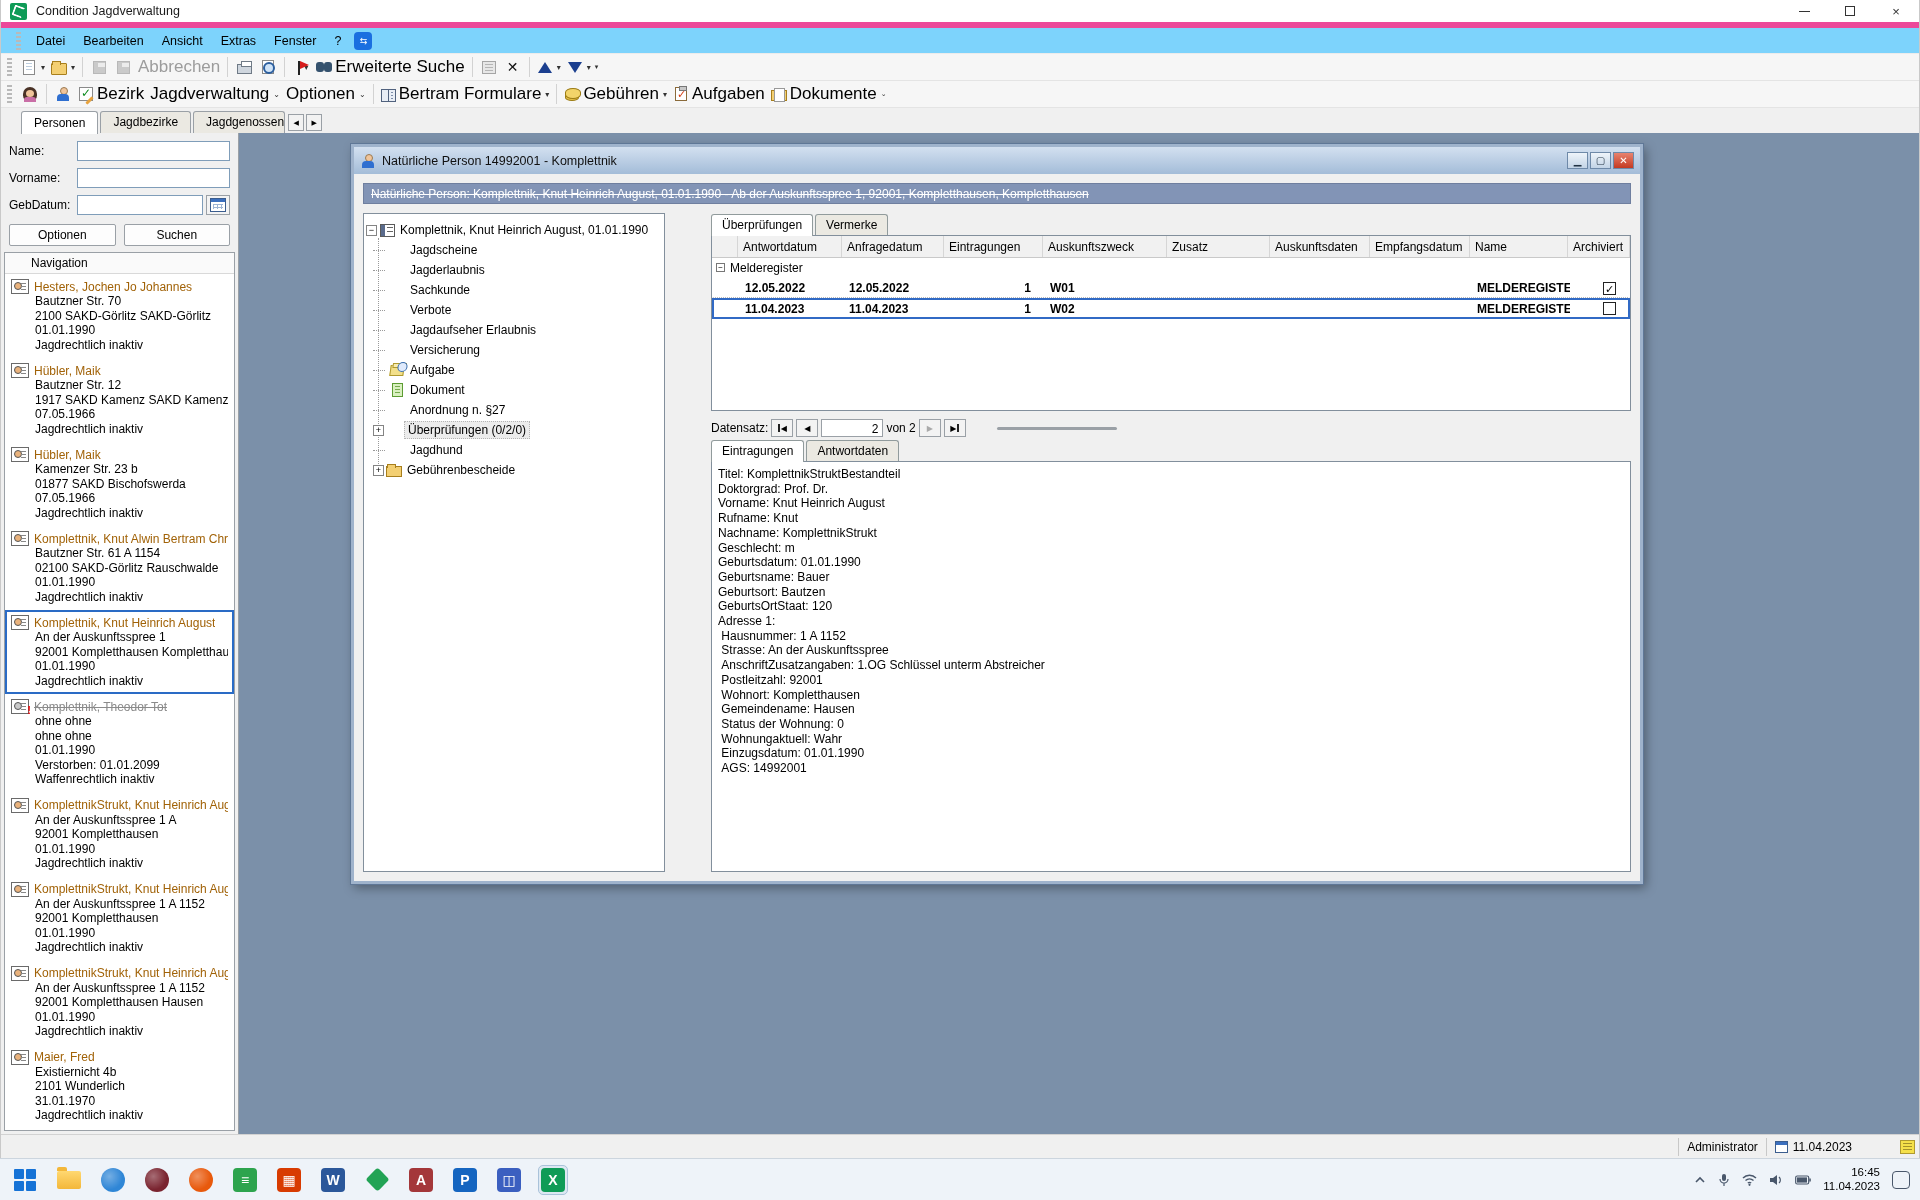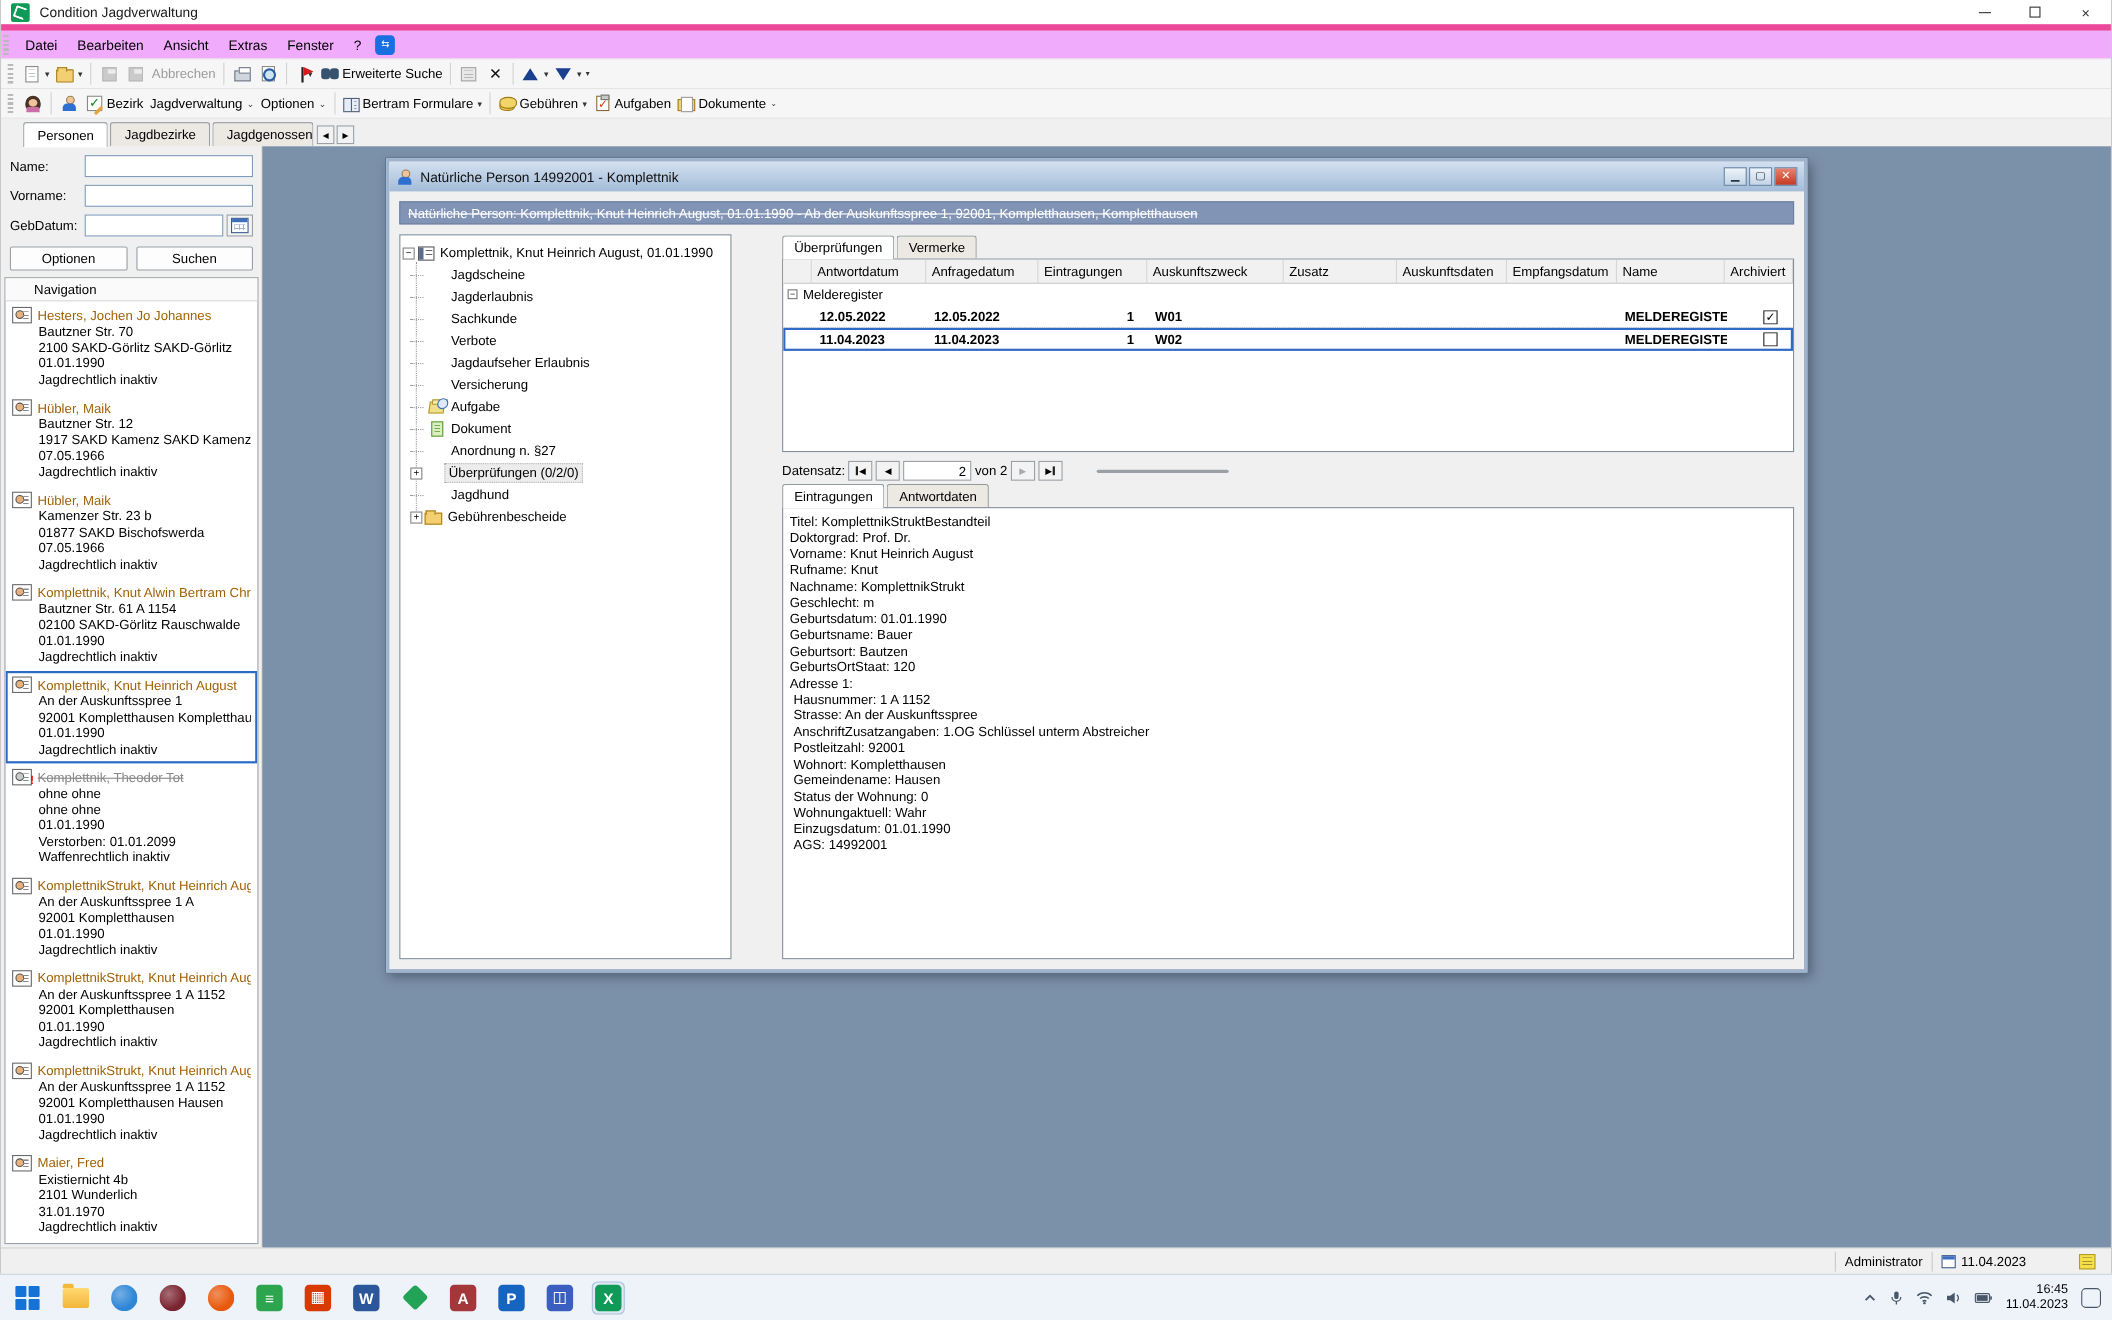--- a/index.html
+++ b/index.html
@@ -12,27 +12,27 @@
   .titlebar { height:28px; background:#ffffff; display:flex; align-items:center; border-bottom:6px solid #ec4899;}
   .app-icon { width:17px; height:17px; margin:0 9px 0 9px; background:#0f9b57; border-radius:2px; position:relative; }
   .app-icon::before { content:""; position:absolute; inset:3px; border:2px solid #fff; border-right-color:transparent; transform:rotate(20deg); border-radius:2px;}
   .title-text { font-size:12.5px; color:#1a1a1a; }
   .win-controls { margin-left:auto; display:flex; height:100%; }
   .win-btn { width:46px; height:100%; display:flex; align-items:center; justify-content:center; color:#333; font-size:13px; }
   .win-btn .sq { width:10px; height:10px; border:1px solid #333; }
   .win-btn .mn { width:11px; height:1px; background:#333; }
 
   
-  .menubar { height:26px; background:#f0abfc; display:flex; align-items:center; padding-left:2px; border-bottom:1px solid #ececec;}
+  .menubar { height:26px; background:#7dd3fc; display:flex; align-items:center; padding-left:15px; border-bottom:1px solid #ececec;}
   .grip { width:5px; height:18px; margin-right:6px; background:repeating-linear-gradient(to bottom,#b9b9b9 0 2px,transparent 2px 4px); }
   .menu-item { padding:3px 9px; font-size:12.5px; }
   .mini-remote { width:18px; height:18px; margin-left:4px; background:#1a6fe0; border-radius:4px; color:#fff; font-size:9px; display:flex; align-items:center; justify-content:center; }
   .toolbar { height:27px; background:#f6f6f6; display:flex; align-items:center; padding-left:6px; border-bottom:1px solid #e4e4e4; }
   .tbtn { height:23px; min-width:24px; padding:0 3px; display:flex; align-items:center; justify-content:center; gap:3px; border-radius:2px; }
-  .tbtn .lbl { font-size:12px; white-space:nowrap; }
+  .tbtn .lbl { font-size:17px; white-space:nowrap; }
   .tbtn.disabled .lbl { color:#9c9c9c; }
   .sep { width:1px; height:20px; background:#d2d2d2; margin:0 4px; }
   .dd { font-size:8px; color:#333; margin-left:1px; }
   .dd.small { font-size:7px; }
 
   
   .i16 { width:16px; height:16px; position:relative; display:inline-block; flex:none;}
   .i-page { background:#fff; border:1px solid #8a8a8a; width:12px; height:15px; margin:0 2px; }
   .i-page::before { content:""; position:absolute; top:2px; left:2px; right:2px; height:7px; background:repeating-linear-gradient(to bottom,#bcd 0 1px,transparent 1px 3px); }
   .i-open { width:16px; height:12px; margin-top:3px; background:#f3cf72; border:1px solid #a87f1d; border-radius:1px; position:relative; }
@@ -166,21 +166,21 @@
   .rb { width:22px; height:18px; background:#f3f3f3; border:1px solid #9aa0a6; display:flex; align-items:center; justify-content:center; font-size:8px; gap:1px; }
   .rb .bar { width:2px; height:8px; background:#222; }
   .rb.dis { color:#aaa; } .rb.dis .tri{ color:#aaa; }
   .recfield { width:62px; height:18px; background:#fff; border:1px solid #9aa0a6; text-align:right; padding:2px 4px; }
   .slider { width:120px; height:3px; background:#9aa0a6; border-radius:2px; margin-left:28px; }
 
   .detailbox { flex:1; background:#fff; border:1px solid #828f9c; margin-top:0; padding:5px 6px; overflow:hidden; }
   .detailbox pre { font-family:"Liberation Sans","DejaVu Sans",sans-serif; font-size:12px; line-height:14.7px; white-space:pre-wrap; }
 
   
-  .statusbar { height:24px; background:#f0f0f0; border-top:1px solid #d2d2d2; display:flex; align-items:center; justify-content:flex-end; gap:0; padding-right:14px; }
+  .statusbar { height:24px; background:#f0f0f0; border-top:1px solid #d2d2d2; display:flex; align-items:center; justify-content:flex-end; gap:0; padding-right:4px; }
   .scell { height:18px; display:flex; align-items:center; padding:0 8px; border-left:1px solid #c8c8c8; font-size:12px; gap:5px; }
   .mini-cal { width:13px; height:12px; background:#fff; border:1px solid #3b5d8e; position:relative; }
   .mini-cal::before { content:""; position:absolute; top:0; left:0; right:0; height:3px; background:#3b6fbe; }
   .mini-note { width:15px; height:14px; background:#f5e04a; border:1px solid #b09a2f; position:relative; margin-left:40px; }
   .mini-note::before { content:""; position:absolute; left:2px; top:2px; right:2px; height:8px; background:repeating-linear-gradient(to bottom,#a5912b 0 1px,transparent 1px 3px); }
 
   .taskbar { position:absolute; left:0; right:0; bottom:0; height:42px; background:#eef3f9; border-top:1px solid #ccd5de; display:flex; align-items:center; padding:0 10px; }
   .tb-icons { display:flex; align-items:center; gap:14px; }
   .tbi { width:30px; height:30px; border-radius:5px; display:flex; align-items:center; justify-content:center; position:relative; }
   .tbi.active { background:#dde8f2; border:1px solid #a9c2da; }

